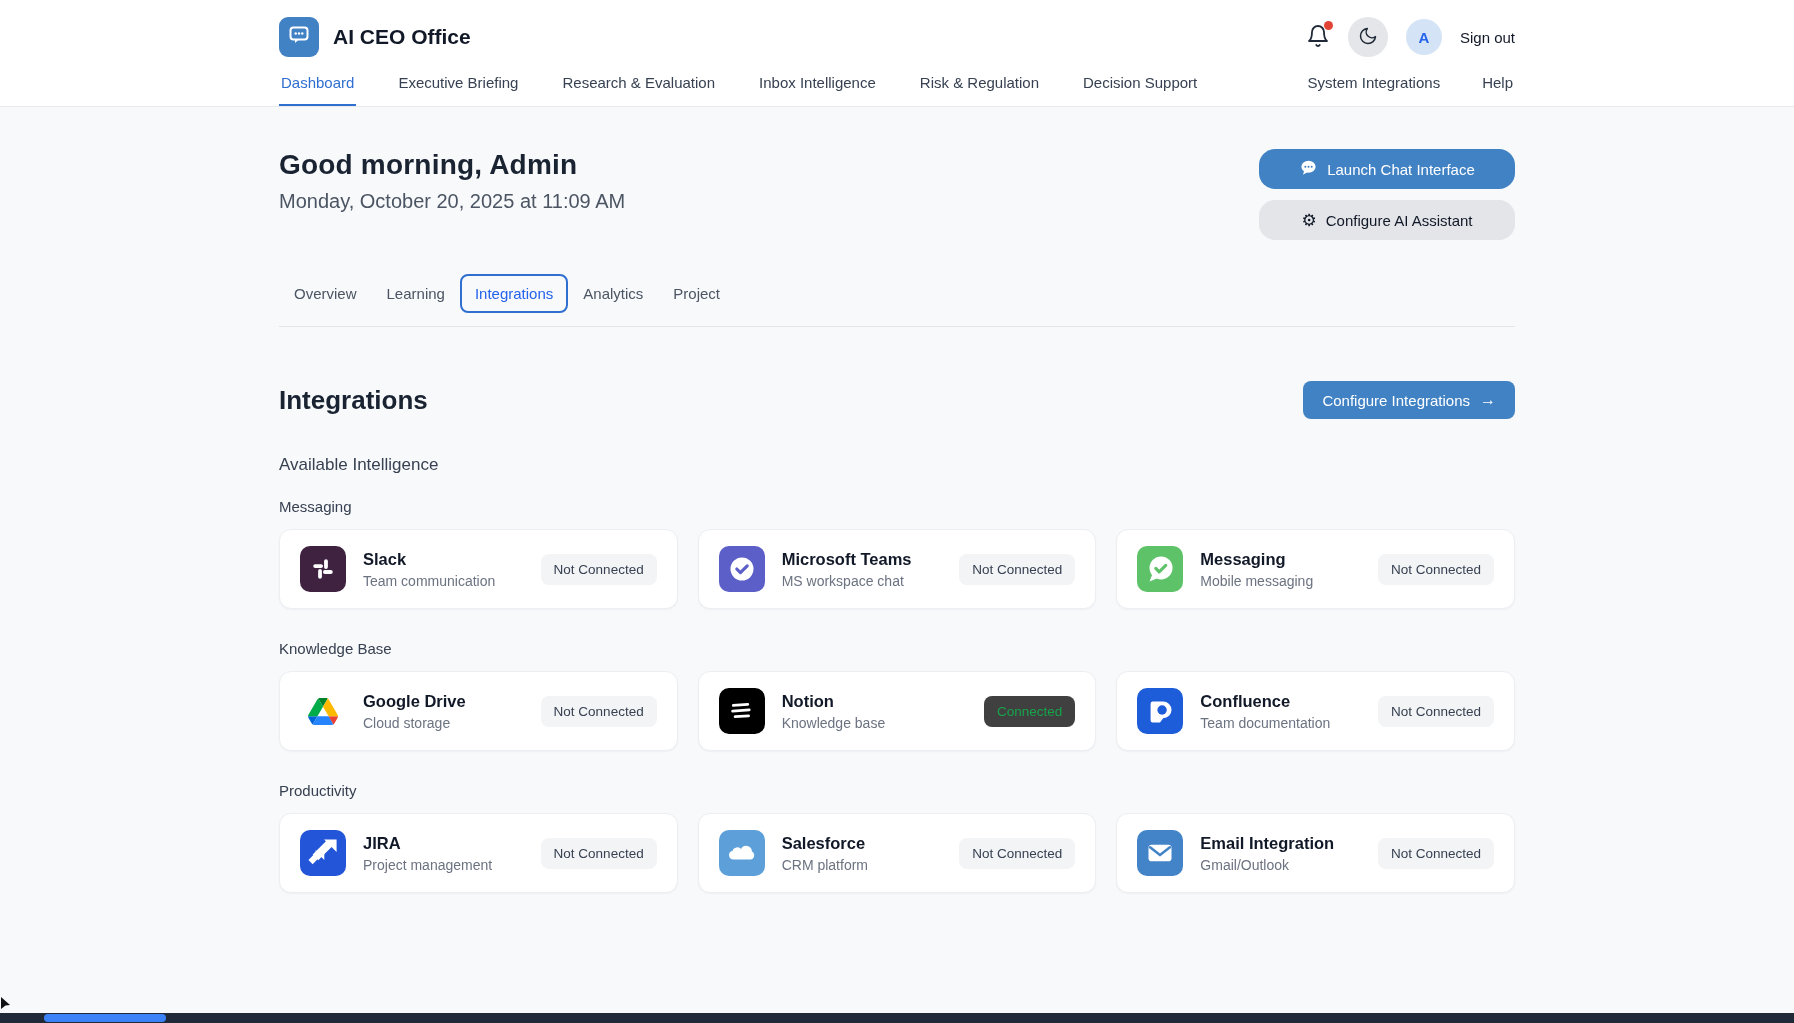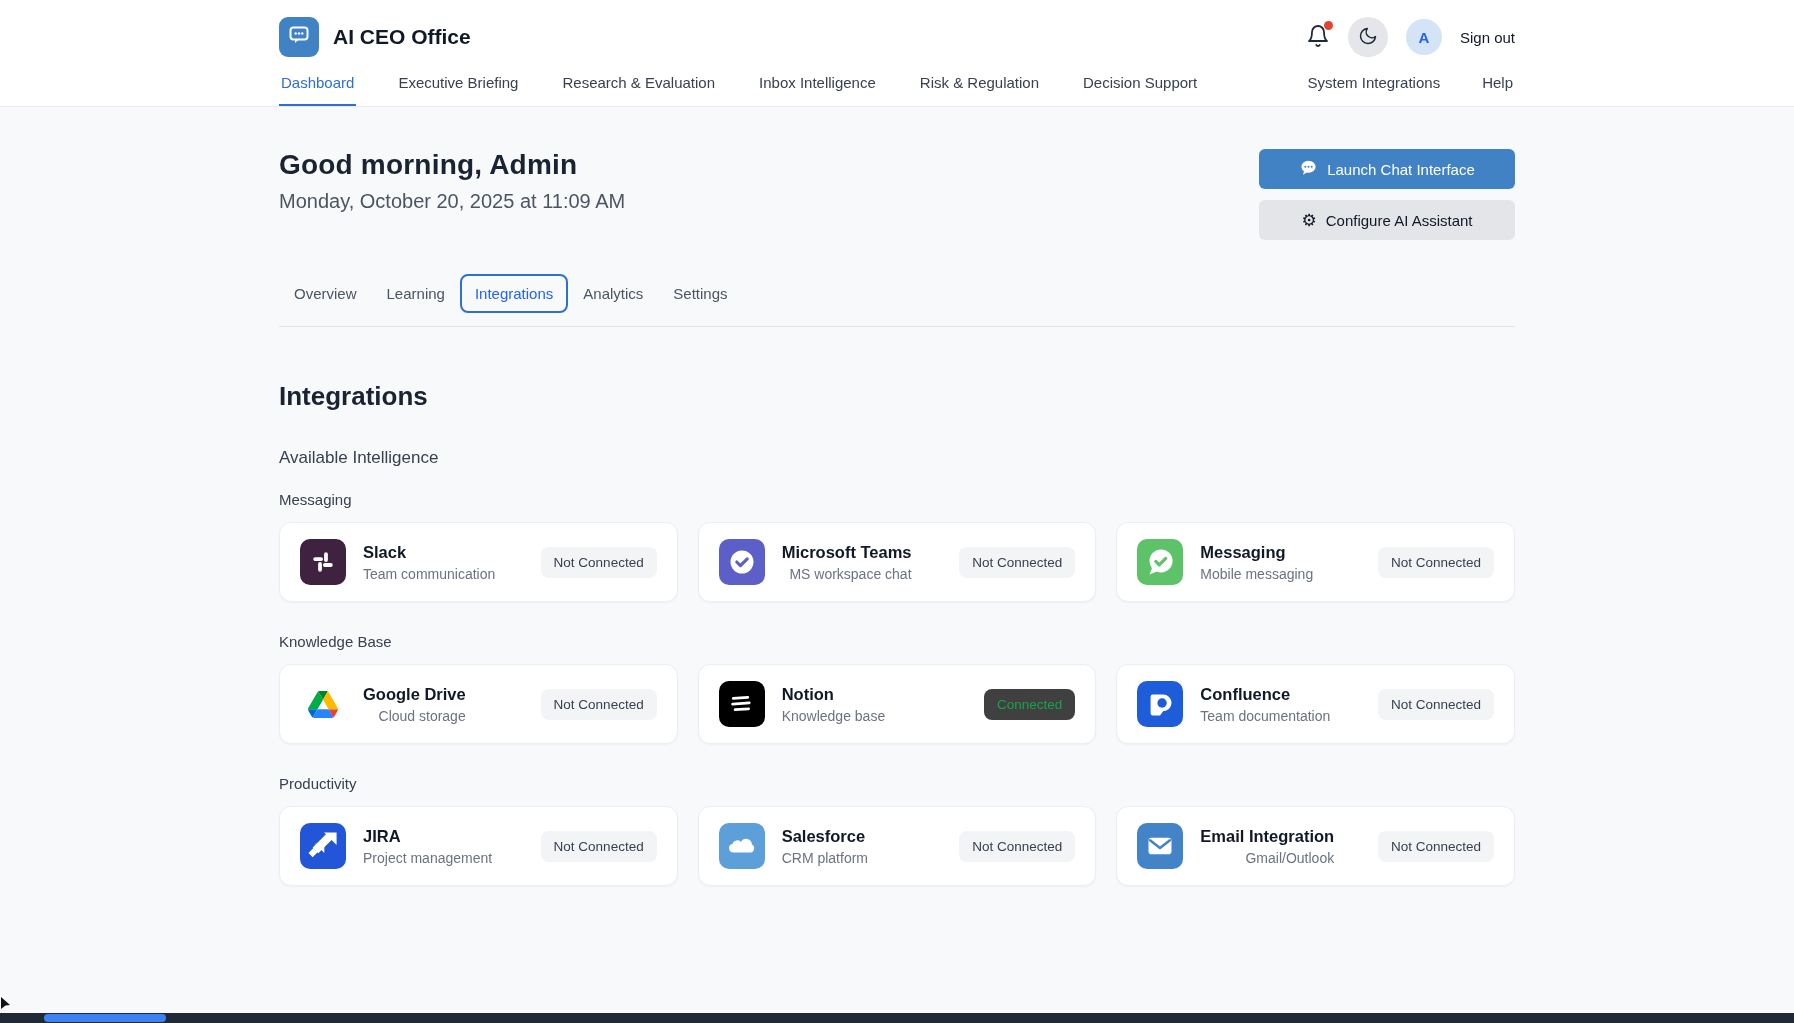--- a/index.html
+++ b/index.html
@@ -33,21 +33,21 @@
   .nav-item { font-size:15px; color:#374151; margin-right:40px; display:flex; align-items:center; cursor:pointer; border-bottom:2px solid transparent; padding:0 2px; }
   .nav-item.active { color:#2f6fd0; border-bottom-color:#2f6fd0; }
   .nav-spacer { margin-left:auto; }
   .nav-item.right { margin-right:0; margin-left:38px; }
 
   
   .greet-row { display:flex; margin-top:42px; }
   .greet-title { font-size:28px; font-weight:700; color:#1a2332; letter-spacing:.2px; }
   .greet-date { font-size:20px; color:#4b5563; margin-top:9px; }
   .actions { margin-left:auto; display:flex; flex-direction:column; gap:11px; }
-  .btn { border:none; border-radius:6px; font-size:15px; font-family:inherit; display:flex; align-items:center; justify-content:center; gap:9px; cursor:pointer; height:40px; padding:0 22px; min-width:256px; }
+  .btn { border:none; border-radius:16px; font-size:15px; font-family:inherit; display:flex; align-items:center; justify-content:center; gap:9px; cursor:pointer; height:40px; padding:0 22px; min-width:256px; }
   .btn-primary { background:#4182c4; color:#fff; }
   .btn-secondary { background:#e3e5e9; color:#111827; }
   .gear-glyph { font-size:17px; line-height:1; }
 
   
   .tabs { display:flex; align-items:center; margin-top:34px; border-bottom:1px solid #e3e5e9; padding-bottom:13px; }
   .tab { font-size:15px; color:#4b5563; padding:9px 13px; border:2px solid transparent; border-radius:8px; cursor:pointer; }
   .tab.active { color:#2563eb; border-color:#2f6fd0; }
 
   
@@ -62,21 +62,21 @@
 
   .cards { display:grid; grid-template-columns:repeat(3,1fr); gap:20px; }
   .card {
     background:#fff; border:1px solid #eceef2; border-radius:12px;
     padding:17px 20px; display:flex; align-items:center; gap:17px;
     box-shadow:0 1px 2px rgba(16,24,40,.04); height:80px;
   }
   .int-icon { width:46px; height:46px; border-radius:10px; display:flex; align-items:center; justify-content:center; flex:0 0 auto; }
   .int-info { display:flex; flex-direction:column; }
   .int-name { font-size:16.5px; font-weight:700; color:#111827; }
-  .int-desc { font-size:14px; color:#6b7280; margin-top:4px;text-align:right; }
+  .int-desc { font-size:14px; color:#6b7280; margin-top:4px; }
   .badge { margin-left:auto; background:#f3f4f6; color:#374151; font-size:13.5px; padding:8px 13px; border-radius:8px; white-space:nowrap; }
   .badge.connected { background:#404040; color:#16a34a; }
 
   
   .hscrollbar { position:absolute; left:0; right:0; bottom:0; height:10px; background:#202938; }
   .hscroll-thumb { position:absolute; left:44px; bottom:1px; width:122px; height:8px; border-radius:4px; background:#3b82f6; }
   .cursor { position:absolute; left:0; bottom:9px; }
 </style>
 </head>
 <body>
@@ -158,25 +158,29 @@
         <span>Configure AI Assistant</span>
       </button>
     </div>
   </div>
 
   <div class="tabs">
     <div class="tab">Overview</div>
     <div class="tab">Learning</div>
     <div class="tab active">Integrations</div>
     <div class="tab">Analytics</div>
-    <div class="tab">Settings</div>
+    <div class="tab">Project</div>
   </div>
 
   <div class="section-head">
     <h2 class="section-title">Integrations</h2>
+    <button class="btn-configure">
+      <span>Configure Integrations</span>
+      <span class="arrow-glyph">→</span>
+    </button>
   </div>
 
   <div class="avail-title">Available Intelligence</div>
 
   <div class="cat-label first">Messaging</div>
   <div class="cards">
 
     <div class="card">
       <div class="int-icon" style="background: rgb(63, 33, 64);">
         <svg width="26" height="26" viewBox="0 0 24 24" fill="#fff">

